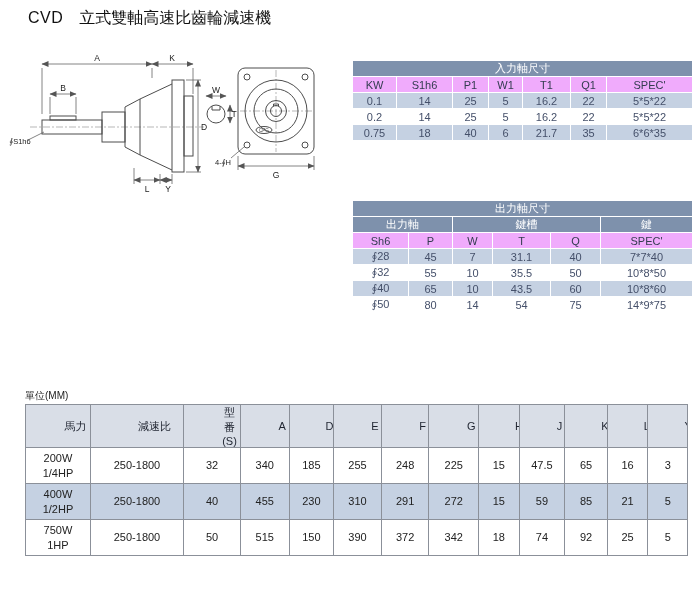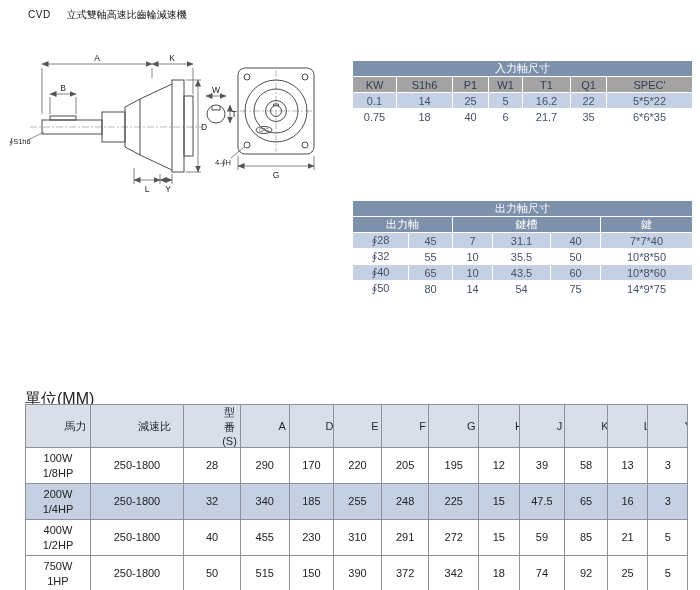--- a/index.html
+++ b/index.html
@@ -1,38 +1,38 @@
 <!DOCTYPE html>
 <html><head>
 <meta charset="utf-8">
 <style>
   * { box-sizing: border-box; }
   html,body { margin:0; padding:0; }
   body {
     width:700px; height:590px; background:#ffffff; position:relative;
     font-family:"Liberation Sans","DejaVu Sans",sans-serif; color:#222;
   }
-  .page-title { position:absolute; left:28px; top:8px; font-size:10px; color:#111; }
+  .page-title { position:absolute; left:28px; top:8px; font-size:16px; color:#111; }
   .page-title .code { margin-right:16px; letter-spacing:.5px; }
 
   .drawing { position:absolute; left:2px; top:52px; }
 
   
   table.spec { position:absolute; border-collapse:collapse; table-layout:fixed;
     font-size:11px; text-align:center; color:#45506a; border:1px solid #aab3c0; }
   #input-table  { left:352px; top:60px;  width:340px;text-align:center; }
   #output-table { left:352px; top:200px; width:340px; }
   table.spec th, table.spec td { border:1px solid #ffffff; height:16px; padding:0 1px; font-weight:normal; overflow:hidden; }
   table.spec th.hd { background:#7E91AC; color:#ffffff; }
-  table.spec th.ch { background:#a3a3a3; color:#333C50; }
+  table.spec th.ch { background:#f0abfc; color:#333C50; }
   table.spec tbody tr:nth-child(odd) td  { background:#C5D1E2; }
   table.spec tbody tr:nth-child(even) td { background:#ffffff; }
 
   
-  .unit-label { position:absolute; left:25px; top:389px; font-size:16px; color:#222; }
+  .unit-label { position:absolute; left:25px; top:389px; font-size:10px; color:#222; }
   #dim-table { position:absolute; left:25px; top:404px; width:663px;
     border-collapse:collapse; table-layout:fixed; font-size:11px; text-align:center; }
   #dim-table th, #dim-table td { border:1px solid #8B9099; padding:0 1px; overflow:hidden; }
   #dim-table th { background:#D9DEE7; height:20px; font-weight:normal; color:#1f2430;padding-left:36px; }
   #dim-table td { height:36px; background:#ffffff; white-space:pre-line; line-height:1.35; color:#222; }
   #dim-table tbody tr:nth-child(2) td { background:#C5D1E2; }
 
   
   .ln   { stroke:#4d4d4d; stroke-width:1; fill:none; }
   .dim  { stroke:#666; stroke-width:.8; fill:none; }
@@ -161,20 +161,29 @@
       <tr>
         <td>0.1</td>
         <td>14</td>
         <td>25</td>
         <td>5</td>
         <td>16.2</td>
         <td>22</td>
         <td>5*5*22</td>
       </tr>
       <tr>
+        <td>0.2</td>
+        <td>14</td>
+        <td>25</td>
+        <td>5</td>
+        <td>16.2</td>
+        <td>22</td>
+        <td>5*5*22</td>
+      </tr>
+      <tr>
         <td>0.75</td>
         <td>18</td>
         <td>40</td>
         <td>6</td>
         <td>21.7</td>
         <td>35</td>
         <td>6*6*35</td>
       </tr>
     </tbody>
 </table>
@@ -189,20 +198,28 @@
       <col style="width:92px">
   </colgroup>
   <thead>
     <tr>
       <th class="hd" colspan="6">出力軸尺寸</th>
     </tr>
     <tr>
       <th class="hd" colspan="2">出力軸</th>
       <th class="hd" colspan="3">鍵槽</th>
       <th class="hd">鍵</th>
+    </tr>
+    <tr>
+      <th class="ch">Sh6</th>
+      <th class="ch">P</th>
+      <th class="ch">W</th>
+      <th class="ch">T</th>
+      <th class="ch">Q</th>
+      <th class="ch">SPEC'</th>
     </tr>
   </thead>
   <tbody>
       <tr>
         <td>∮28</td>
         <td>45</td>
         <td>7</td>
         <td>31.1</td>
         <td>40</td>
         <td>7*7*40</td>
@@ -264,36 +281,20 @@
       <th>G</th>
       <th>H</th>
       <th>J</th>
       <th>K</th>
       <th>L</th>
       <th>Y</th>
     </tr>
   </thead>
   <tbody>
       <tr>
-        <td>100W
-1/8HP</td>
-        <td>250-1800</td>
-        <td>28</td>
-        <td>290</td>
-        <td>170</td>
-        <td>220</td>
-        <td>205</td>
-        <td>195</td>
-        <td>12</td>
-        <td>39</td>
-        <td>58</td>
-        <td>13</td>
-        <td>3</td>
-      </tr>
-      <tr>
         <td>200W
 1/4HP</td>
         <td>250-1800</td>
         <td>32</td>
         <td>340</td>
         <td>185</td>
         <td>255</td>
         <td>248</td>
         <td>225</td>
         <td>15</td>

